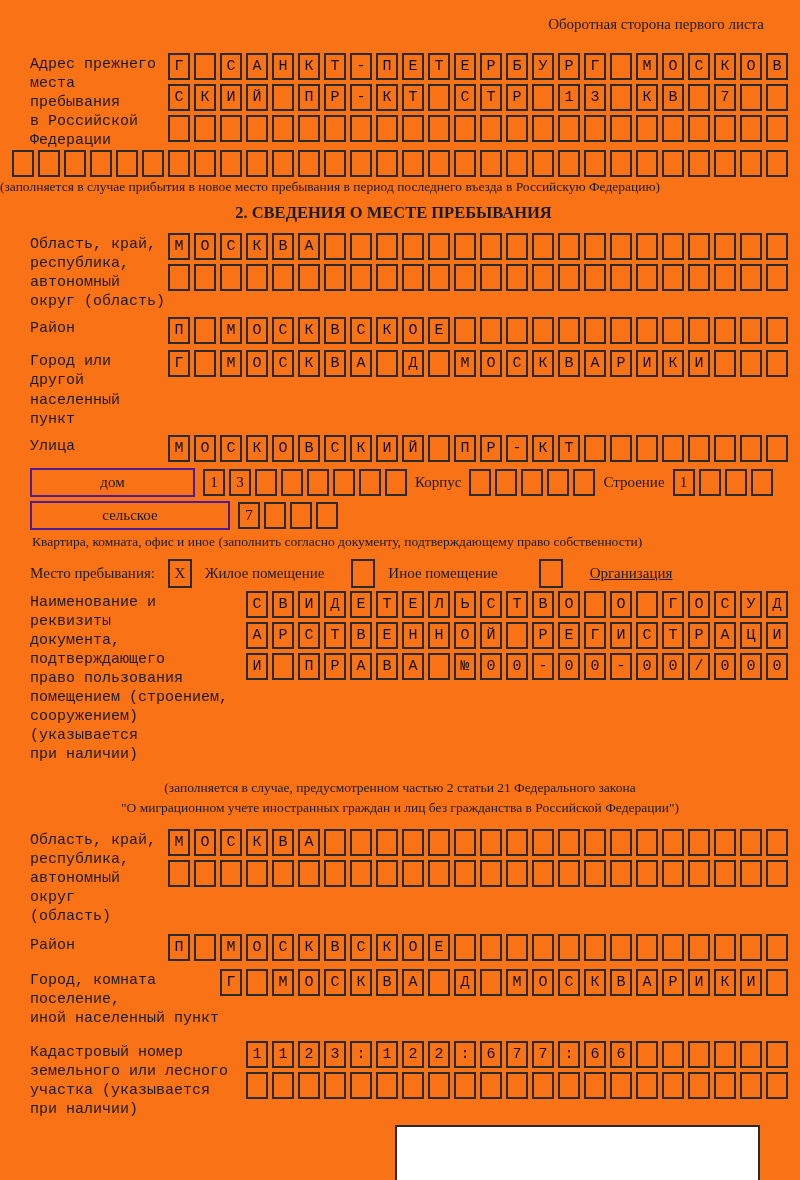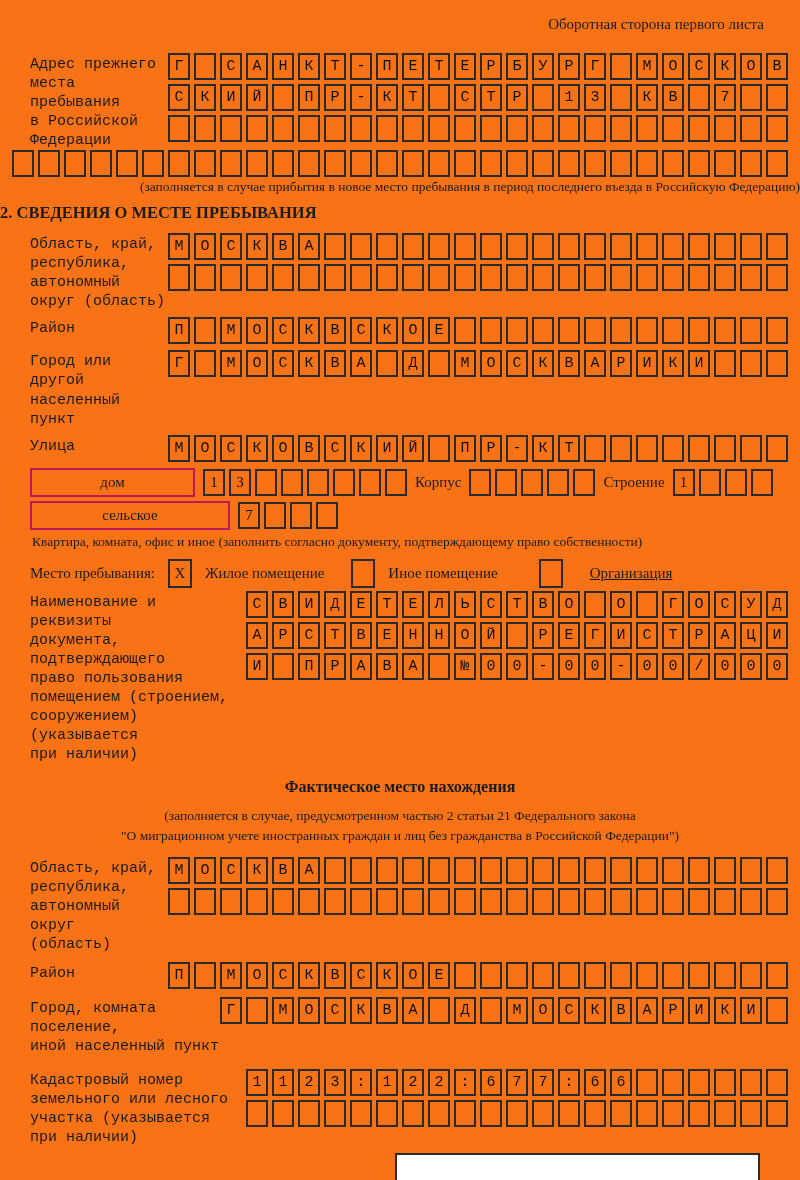--- a/index.html
+++ b/index.html
@@ -20,28 +20,28 @@
   .cellrow{display:flex;justify-content:flex-end;margin-bottom:4px;}
   .cellrow.noend{margin-bottom:0;}
   .cell{
     box-sizing:border-box;flex:0 0 22px;width:22px;height:27px;
     border:2px solid #2b2b2b;margin-right:4px;
     display:flex;align-items:center;justify-content:center;
     font-size:15px;color:#111;
   }
   .cell:last-child{margin-right:0;}
   .fullrow{padding:0 12px;display:flex;justify-content:flex-end;margin-bottom:2px;}
-  .note{font-size:13.5px;text-align:right;margin:2px 0 8px 0;white-space:pre-line;}
-  .sectitle{font-size:16.5px;font-weight:bold;text-align:left;margin:4px 13px 10px 0;}
+  .note{font-size:13.5px;text-align:left;margin:2px 0 8px 0;white-space:pre-line;}
+  .sectitle{font-size:16.5px;font-weight:bold;text-align:center;margin:4px 13px 10px 0;}
   .mb6{margin-bottom:6px;}
   .mb8{margin-bottom:8px;}
   .mb14{margin-bottom:14px;}
   .houserow{display:flex;align-items:center;padding:0 12px 0 30px;gap:8px;margin-bottom:4px;}
   .widebox{
-    box-sizing:border-box;border:2px solid #be185d;height:29px;
+    box-sizing:border-box;border:2px solid #4c1d95;height:29px;
     display:flex;align-items:center;justify-content:center;font-size:15px;
   }
   .widebox.house{width:165px;}
   .widebox.apt{width:200px;}
   .inlbl{font-size:15px;white-space:nowrap;}
   .caption{font-size:13.5px;padding:0 12px 0 32px;margin-bottom:9px;}
   .placerow{display:flex;align-items:center;padding:0 12px 0 30px;gap:13px;margin-bottom:3px;font-size:15px;}
   .checkbox{
     box-sizing:border-box;width:24px;height:29px;border:2px solid #2b2b2b;
     display:flex;align-items:center;justify-content:center;font-size:15px;
@@ -465,21 +465,20 @@
           <div class="cell">0</div>
           <div class="cell">0</div>
           <div class="cell">/</div>
           <div class="cell">0</div>
           <div class="cell">0</div>
           <div class="cell">0</div>
         </div>
     </div>
   </div>
 
-  <div class="facttitle">Фактическое место нахождения</div>
   <div class="factnote">(заполняется в случае, предусмотренном частью 2 статьи 21 Федерального закона
 "О миграционном учете иностранных граждан и лиц без гражданства в Российской Федерации")</div>
 
   <div class="frow mb8">
     <div class="flabel" style="width:165px;">Область, край,
 республика,
 автономный округ
 (область)</div>
     <div class="cellcol">
       <div class="cellrow">

